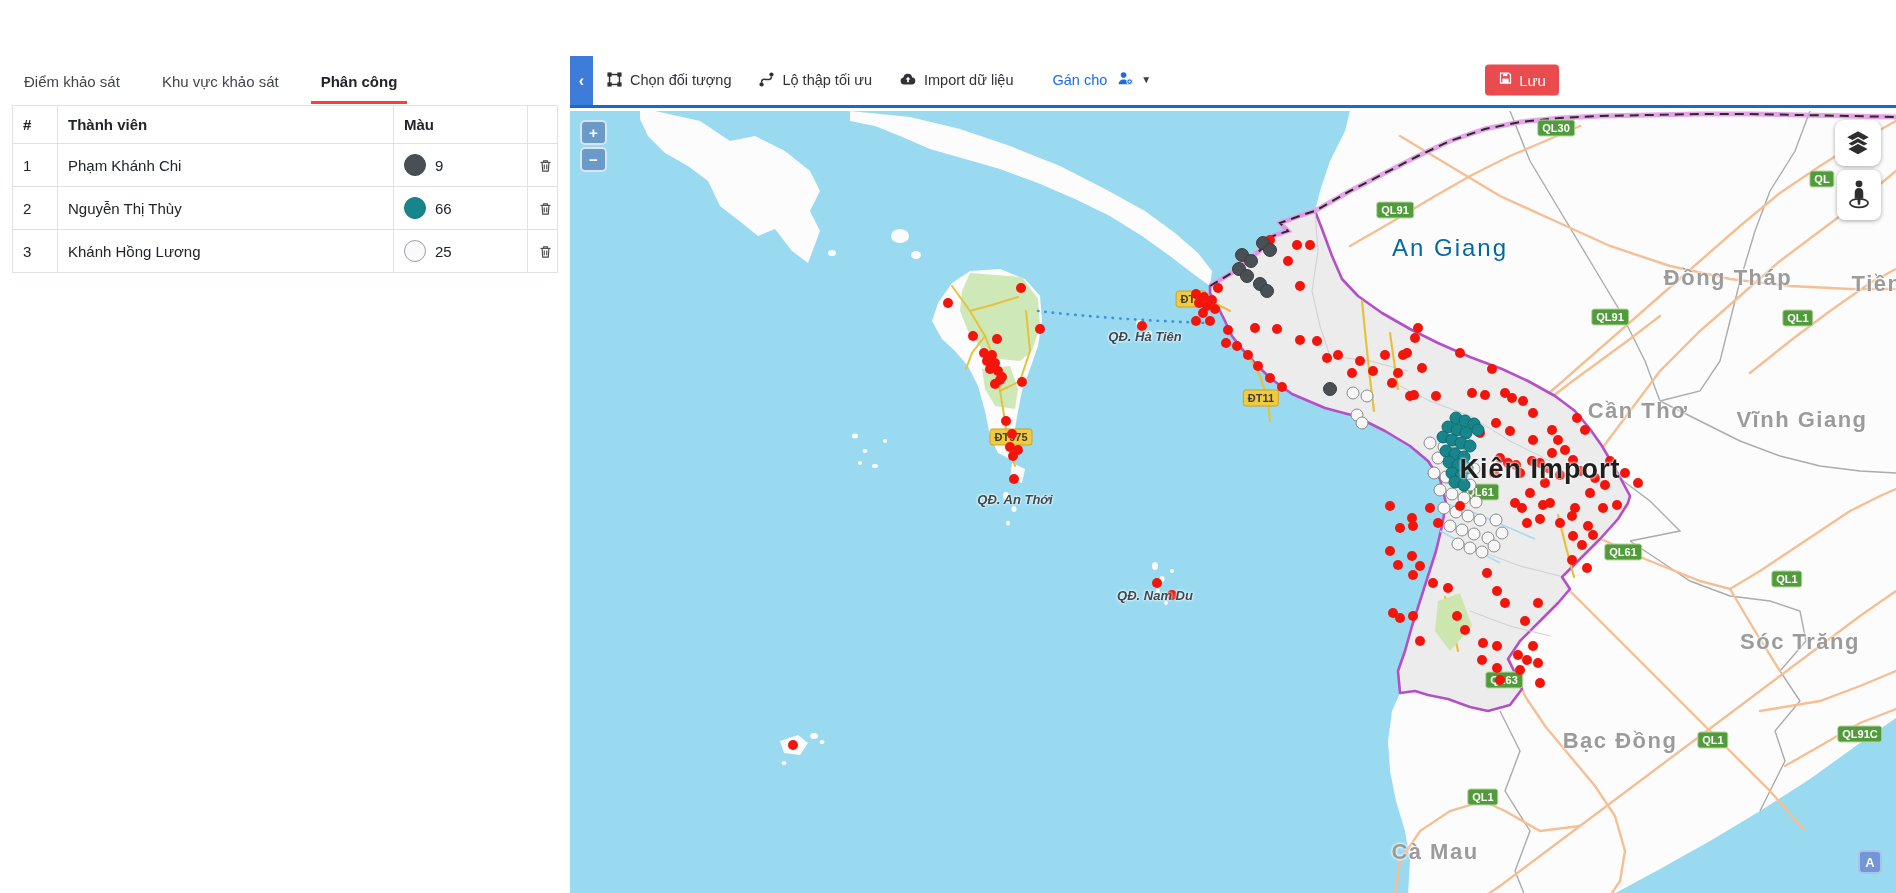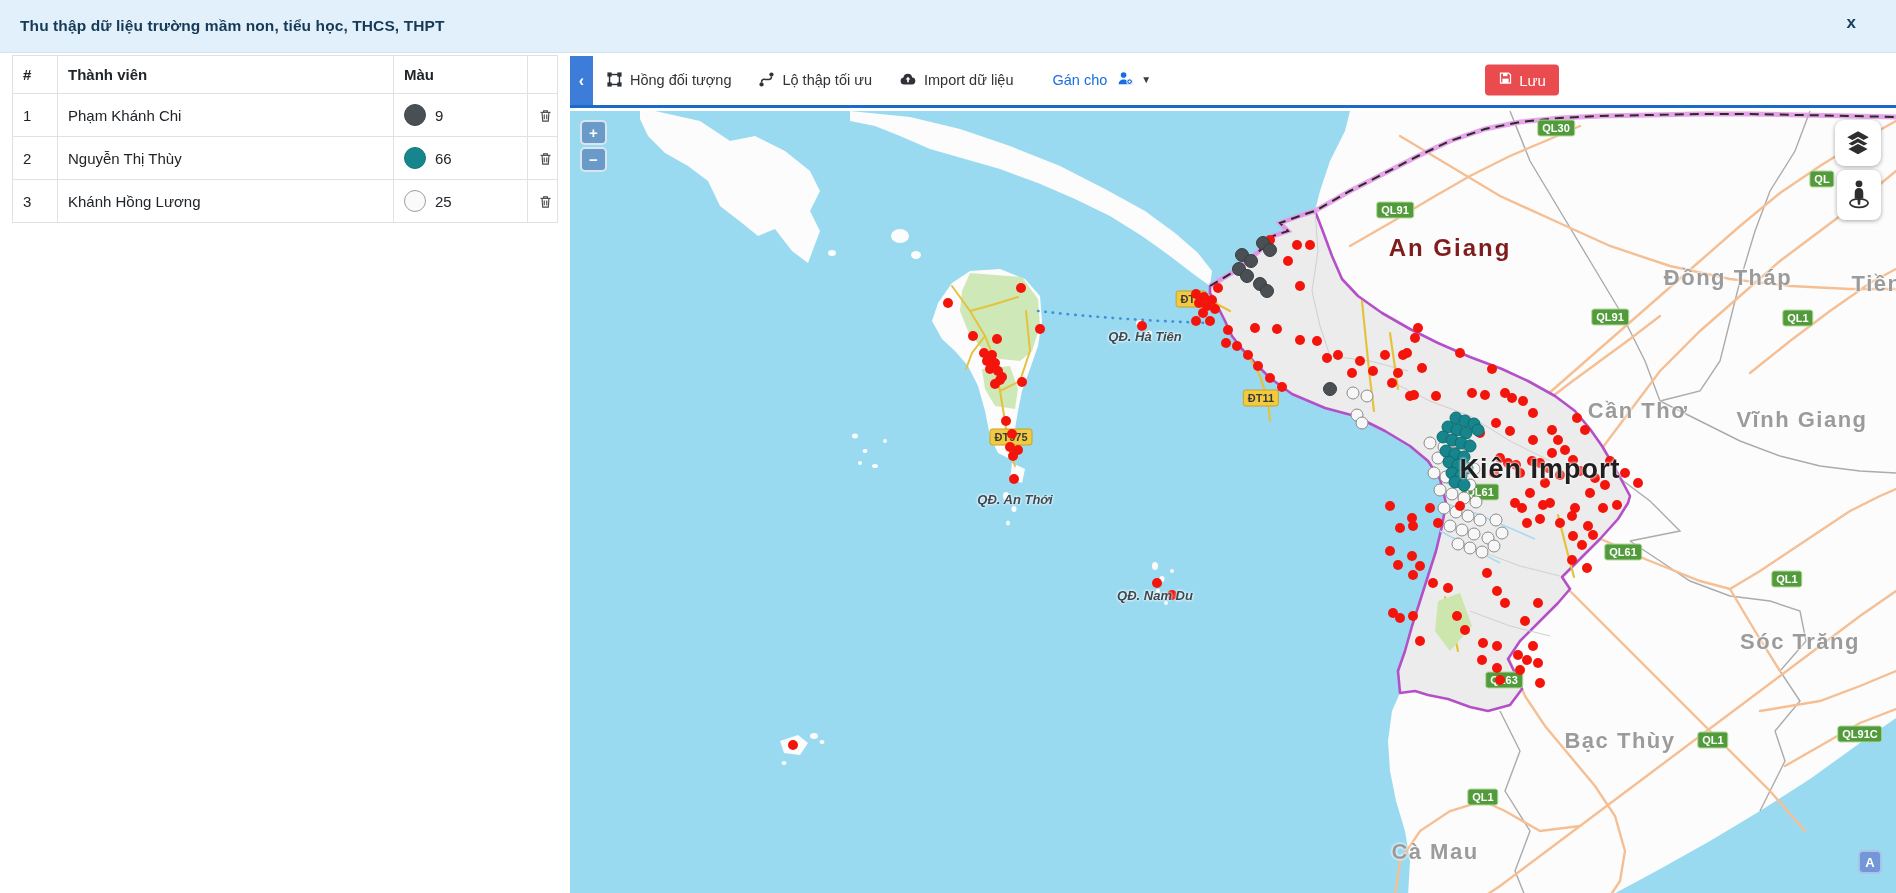--- a/index.html
+++ b/index.html
@@ -43,42 +43,43 @@
   .layer { position:absolute; left:0; top:0; width:100%; height:100%; pointer-events:none; }
 
   .shield { position:absolute; transform:translate(-50%,-50%); font-size:11px; font-weight:bold; padding:1px 4px 2px; border-radius:3px; white-space:nowrap; pointer-events:none; }
   .shield.g { background:#529b3c; color:#fff; border:1.5px solid #b5d99b; }
   .shield.y { background:#f2ca3f; color:#3a3a3a; border:1.5px solid #c9a227; }
 
   .dot { position:absolute; border-radius:50%; transform:translate(-50%,-50%); pointer-events:auto; cursor:pointer; }
 
   .maplabel { position:absolute; transform:translate(-50%,-50%); white-space:nowrap; pointer-events:none; text-shadow:0 0 3px #fff,0 0 3px #fff; }
   .maplabel.prov { font-size:22px; font-weight:bold; color:#9b9b9b; letter-spacing:1.5px; }
-  .maplabel.prov-lg { font-size:24px; font-weight:bold; color:#7f1d1d; letter-spacing:2px; }
+  .maplabel.prov-lg { font-size:24px; font-weight:normal; color:#0369a1; letter-spacing:2px; }
   .maplabel.city { font-size:27px; font-weight:bold; color:#1f1f1f; letter-spacing:1px; }
   .maplabel.island { font-size:13px; font-style:italic; font-weight:bold; color:#3e4a52; }
 
   .zoomctl { position:absolute; left:10px; top:9px; display:flex; flex-direction:column; gap:2px; }
   .zoomctl button { width:27px; height:25px; background:#699ac8; color:#fff; border:2px solid rgba(255,255,255,.75); border-radius:5px; font-size:15px; font-weight:bold; cursor:pointer; line-height:1; }
   .sq-btn { position:absolute; background:#fff; border:none; border-radius:9px; box-shadow:0 1px 4px rgba(0,0,0,.35); cursor:pointer; display:flex; align-items:center; justify-content:center; }
   .layers-btn { left:1265px; top:9px; width:46px; height:46px; }
   .pegman-btn { left:1267px; top:59px; width:44px; height:50px; border-radius:8px; }
   .attr-btn { position:absolute; left:1288px; top:739px; width:24px; height:24px; background:#7396d6; border:2px solid #aac1e8; border-radius:5px; color:#fff; font-weight:bold; font-size:13px; cursor:pointer; display:flex; align-items:center; justify-content:center; }
 </style>
 </head>
 <body>
 
 <div class="app">
 
-  <div class="titlebar">
-    <h1>Thu thập dữ liệu trường mầm non, tiểu học, THCS, THPT</h1>
-    <span class="close-x">x</span>
-  </div>
 
   <aside class="sidebar">
+    <div class="tabs">
+      <div class="tab">Điểm khảo sát</div>
+      <div class="tab">Khu vực khảo sát</div>
+      <div class="tab active">Phân công</div>
+    </div>
     <table class="members">
       <colgroup>
           <col class="c-idx">
           <col class="c-name">
           <col class="c-color">
           <col class="c-act">
         </colgroup>
       <thead>
         <tr>
           <th>#</th>
@@ -160,21 +161,21 @@
         <button class="tb-btn">
           <span>
             <svg width="17" height="17" viewBox="0 0 24 24">
                 <rect x="5" y="5" width="14" height="14" fill="none" stroke="#2f3337" stroke-width="2"></rect>
                 <rect x="2" y="2" width="6" height="6" fill="#2f3337"></rect>
                 <rect x="16" y="2" width="6" height="6" fill="#2f3337"></rect>
                 <rect x="2" y="16" width="6" height="6" fill="#2f3337"></rect>
                 <rect x="16" y="16" width="6" height="6" fill="#2f3337"></rect>
               </svg>
           </span>
-          <span>Hồng đối tượng</span>
+          <span>Chọn đối tượng</span>
         </button>
         <button class="tb-btn">
           <span>
             <svg width="17" height="17" viewBox="0 0 24 24">
                 <circle cx="5" cy="19" r="3" fill="#2f3337"></circle>
                 <circle cx="19" cy="5" r="3" fill="#2f3337"></circle>
                 <path d="M5 16 C5 10,10 12,12 12 C14 12,19 13,19 8" fill="none" stroke="#2f3337" stroke-width="2.2"></path>
               </svg>
           </span>
           <span>Lộ thập tối ưu</span>
@@ -561,21 +562,21 @@
           <div class="dot" style="height: 14px; width: 14px; background: rgb(74, 79, 84); border: 1.5px solid rgb(58, 62, 66); left: 697px; top: 180px;"></div>
           <div class="dot" style="height: 14px; width: 14px; background: rgb(74, 79, 84); border: 1.5px solid rgb(58, 62, 66); left: 760px; top: 278px;"></div>
         </div>
       <div class="layer">
           <div class="maplabel prov-lg" style="left: 880px; top: 137px;">An Giang</div>
           <div class="maplabel prov" style="left: 1158px; top: 167px;">Đồng Tháp</div>
           <div class="maplabel prov" style="left: 1307px; top: 173px;">Tiền</div>
           <div class="maplabel prov" style="left: 1068px; top: 300px;">Cần Thơ</div>
           <div class="maplabel prov" style="left: 1232px; top: 309px;">Vĩnh Giang</div>
           <div class="maplabel prov" style="left: 1230px; top: 531px;">Sóc Trăng</div>
-          <div class="maplabel prov" style="left: 1050px; top: 630px;">Bạc Thùy</div>
+          <div class="maplabel prov" style="left: 1050px; top: 630px;">Bạc Đồng</div>
           <div class="maplabel prov" style="left: 865px; top: 741px;">Cà Mau</div>
           <div class="maplabel city" style="left: 970px; top: 358px;">Kiên Import</div>
           <div class="maplabel island" style="left: 575px; top: 225px;">QĐ. Hà Tiên</div>
           <div class="maplabel island" style="left: 445px; top: 388px;">QĐ. An Thới</div>
           <div class="maplabel island" style="left: 585px; top: 484px;">QĐ. Nam Du</div>
         </div>
 
       <div class="zoomctl">
         <button>+</button>
         <button>−</button>

